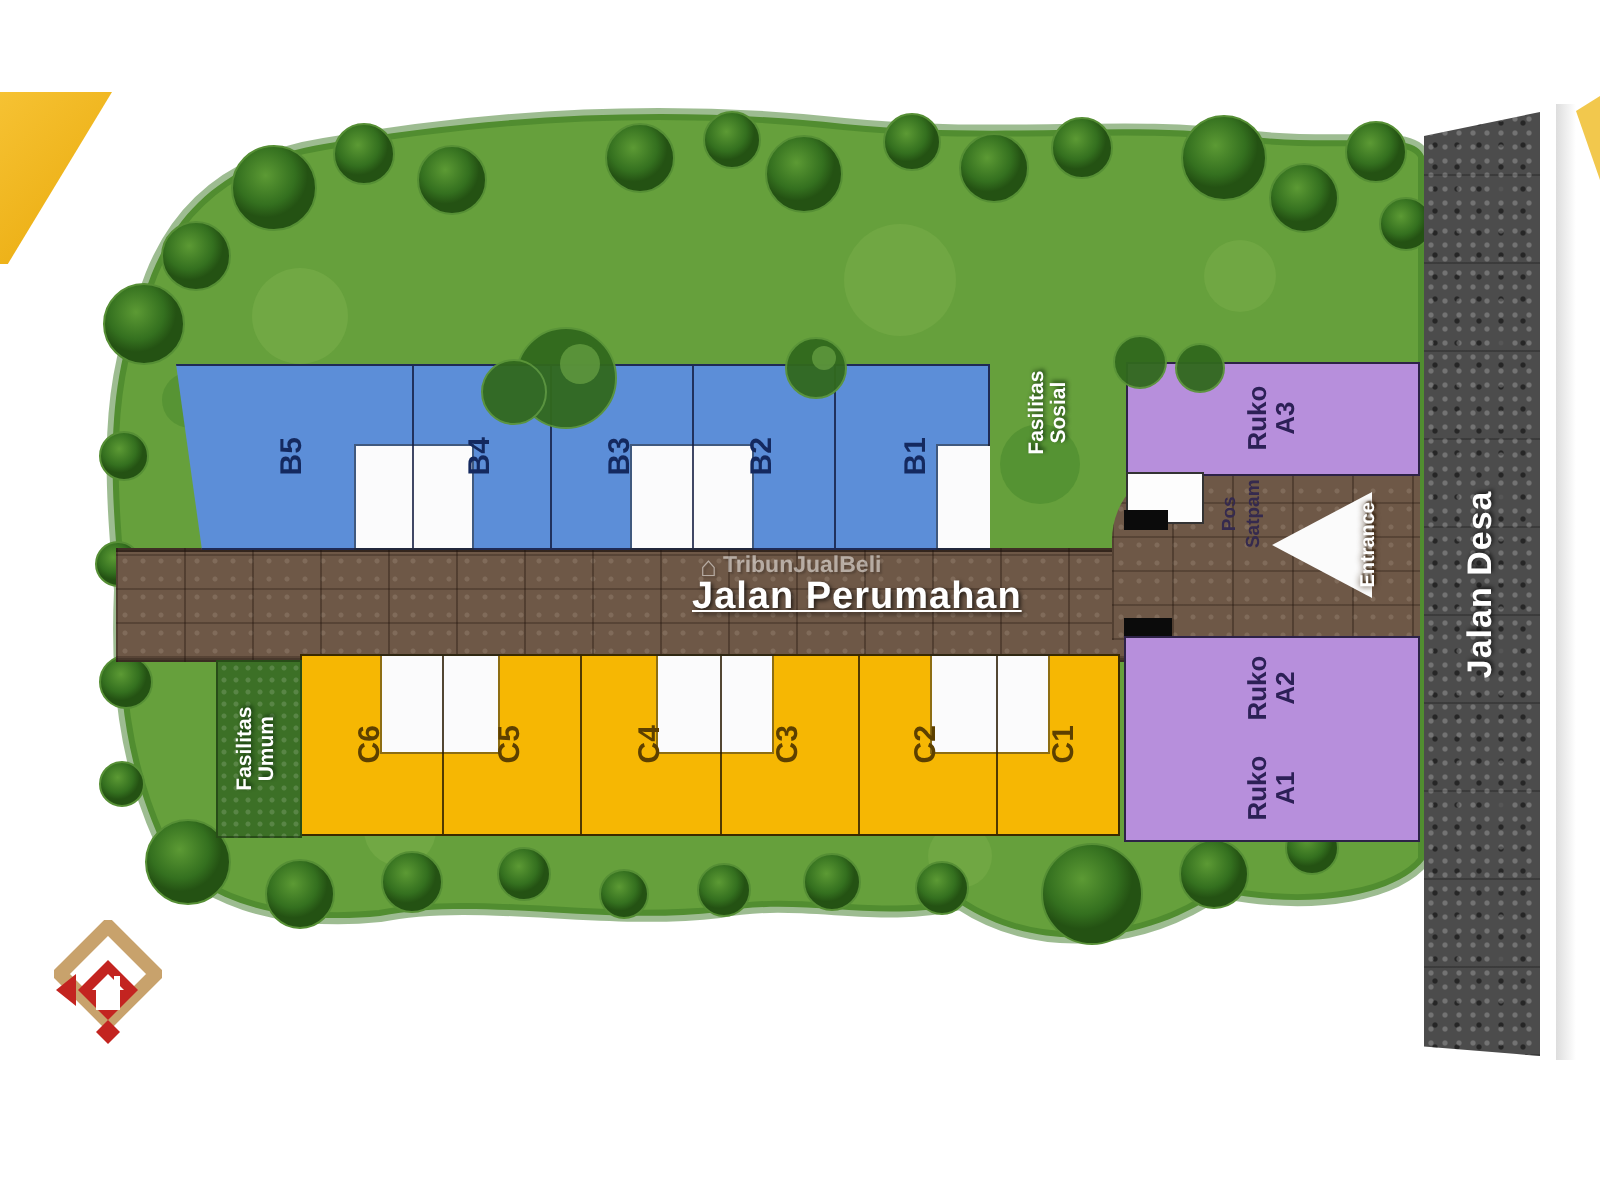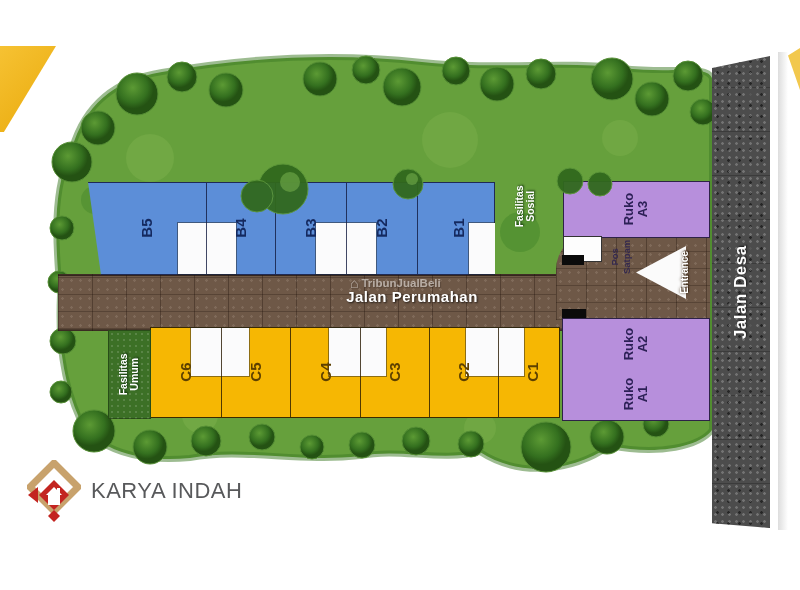--- a/index.html
+++ b/index.html
@@ -40,21 +40,21 @@
     background-image:
       radial-gradient(rgba(255,255,255,.22) 1px,transparent 1.6px),
       radial-gradient(rgba(0,0,0,.5) 1px,transparent 1.6px),
       repeating-linear-gradient(0deg,rgba(0,0,0,.22) 0 1px,transparent 1px 44px);
     background-size:7px 7px,11px 11px,auto;
     clip-path:polygon(0 12px,100% 0,100% 100%,0 99%);
     display:flex;align-items:center;justify-content:center;}
 
   .road-label{color:#fff;font-weight:bold;font-size:15px;letter-spacing:.5px;
     text-shadow:1px 1px 2px rgba(0,0,0,.7);white-space:nowrap;}
-  .jalan-perumahan{left:332px;top:288px;width:160px;text-align:center;font-size:15px;}
+  .jalan-perumahan{left:346px;top:288px;width:160px;text-align:center;font-size:19px;text-decoration:underline;}
   .vrot{transform:rotate(-90deg);text-align:center;line-height:1.08;white-space:nowrap;}
   .vwrap{position:absolute;display:flex;align-items:center;justify-content:center;}
 
   
   .row{position:absolute;display:flex;box-sizing:border-box;}
   .row-b{left:86px;top:182px;width:409px;height:93px;background:var(--block-b,#5c8ed8);
     border:1px solid #1f2a55;clip-path:polygon(2px 0,100% 0,100% 100%,15px 100%);}
   .row-c{left:150px;top:327px;width:410px;height:91px;background:var(--block-c,#f6b703);
     border:1px solid #3a2a00;}
   .unit{flex:0 0 auto;display:flex;align-items:center;justify-content:center;position:relative;z-index:2;}
@@ -291,17 +291,16 @@
   <div class="abs logo">
     <svg width="54" height="62" viewBox="0 0 54 62">
       <path d="M27 3 L51 27 L27 51 L3 27 Z" fill="none" stroke="#c8a26c" stroke-width="7"></path>
       <path d="M27 20 L42 35 L27 50 L12 35 Z" fill="#c32420"></path>
       <path d="M1 35 L11 27 L11 43 Z" fill="#c32420"></path>
       <path d="M27 50 L33 56 L27 62 L21 56 Z" fill="#c32420"></path>
       <path d="M27 27 L35 35 L33 35 L33 45 L21 45 L21 35 L19 35 Z" fill="#ffffff"></path>
       <rect x="30" y="28" width="3" height="5" fill="#ffffff"></rect>
     </svg>
     <div class="logo-text">
-      <div>KARYA INDAH</div>
     </div>
   </div>
 
 </div>
 
 </body></html>

